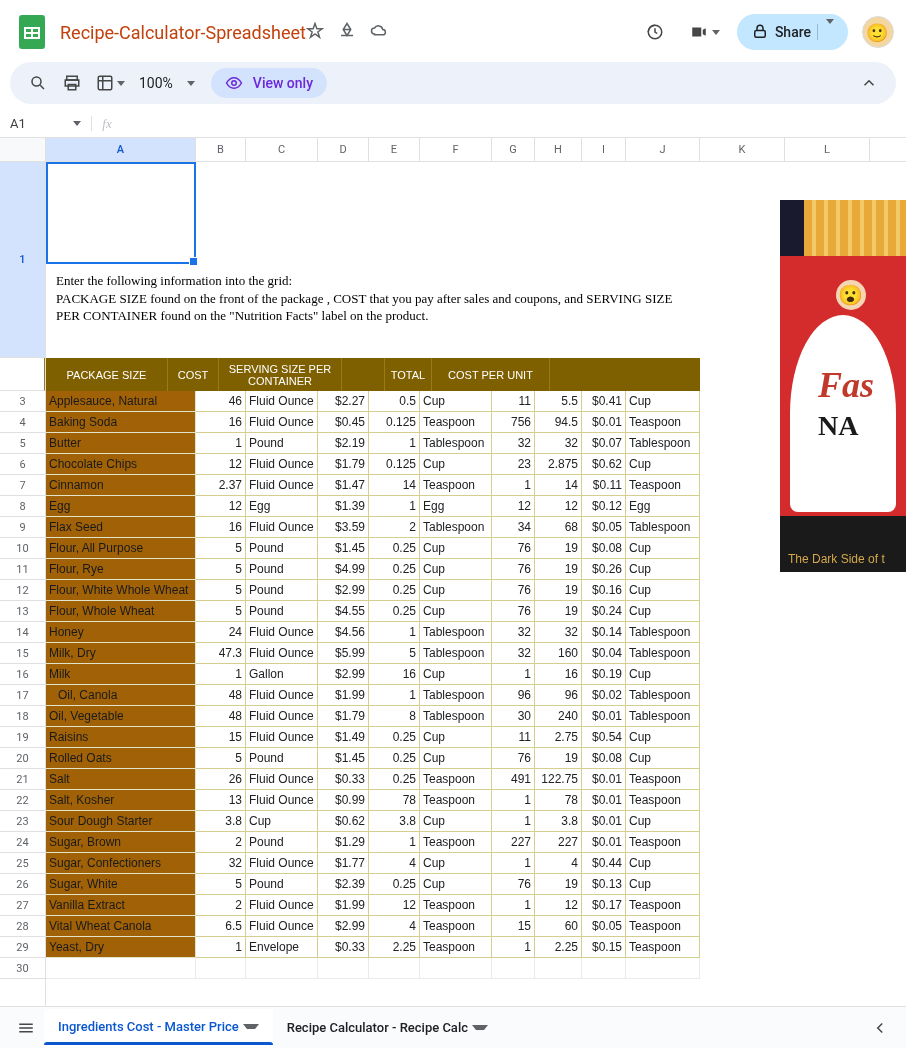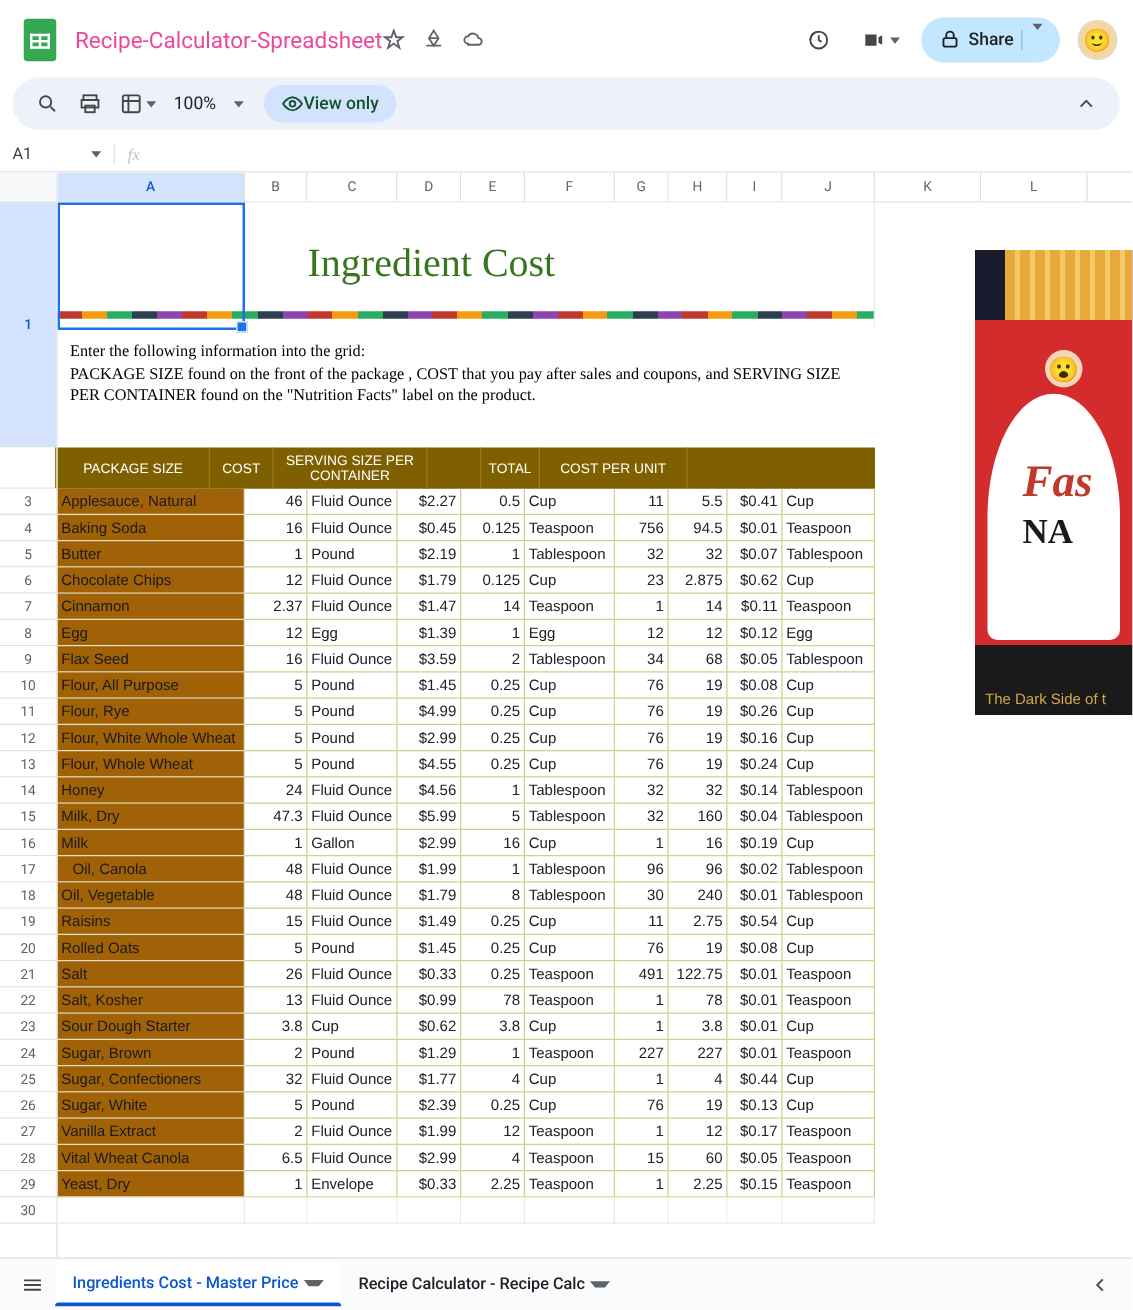--- a/index.html
+++ b/index.html
@@ -4,41 +4,41 @@
 <style>
 * { margin: 0; padding: 0; box-sizing: border-box; }
 body { font-family: "Google Sans", Roboto, Arial, sans-serif; font-size: 13px; background: #fff; color: #202124; width: 906px; height: 1048px; overflow: hidden; position: relative; }
 
 
 .header { display: flex; align-items: center; padding: 6px 12px 0 12px; height: 58px; }
 .logo { width: 40px; height: 40px; display: flex; align-items: center; justify-content: center; }
 .logo-inner { width: 26px; height: 34px; background: #34a853; border-radius: 3px; position: relative; }
 .logo-inner::after { content: ""; position: absolute; left: 5px; top: 12px; width: 16px; height: 12px; background: linear-gradient(#fff,#fff) 0 0/100% 2px no-repeat, linear-gradient(#fff,#fff) 0 5px/100% 2px no-repeat, linear-gradient(#fff,#fff) 0 10px/100% 2px no-repeat, linear-gradient(#fff,#fff) 0 0/2px 100% no-repeat, linear-gradient(#fff,#fff) 7px 0/2px 100% no-repeat, linear-gradient(#fff,#fff) 14px 0/2px 100% no-repeat; }
 .title-area { flex: 1; display: flex; flex-direction: column; margin-left: 8px; }
-.doc-title { font-size: 18px; color: #ec4899; display: flex; align-items: center; gap: 0; }
+.doc-title { font-size: 18px; color: #c2410c; display: flex; gap: 0; }
 .title-icons { display: flex; gap: 14px; color: #5f6368; }
 .title-icons span { width: 18px; height: 18px; display: flex; align-items: center; justify-content: center; }
 .menus { display: flex; gap: 2px; font-size: 14px; margin-top: 3px; }
 .menu-item { padding: 3px 8px; border-radius: 4px; cursor: pointer; color: #202124; }
 .menu-item.disabled { color: #9aa0a6; }
 .header-right { display: flex; align-items: center; gap: 14px; }
 .icon-btn { width: 36px; height: 36px; display: flex; align-items: center; justify-content: center; color: #444746; border-radius: 50%; }
 .video-btn { display: flex; align-items: center; gap: 4px; }
 .share-btn { display: flex; align-items: center; gap: 6px; background: #c2e7ff; padding: 9px 4px 9px 14px; border-radius: 40px; font-size: 14px; font-weight: 500; }
 .share-main { display: flex; align-items: center; gap: 6px; }
 .share-arrow { border-left: 1px solid rgba(0,0,0,.2); padding: 0 10px 0 8px; }
 .avatar { width: 32px; height: 32px; border-radius: 50%; background: #f4d7a0; border: 1px solid #dadce0; position: relative; overflow: hidden; }
 .avatar::after { content: "🙂"; position: absolute; inset: 0; display: flex; align-items: center; justify-content: center; font-size: 18px; }
 
 
 .toolbar { display: flex; align-items: center; gap: 2px; padding: 6px 12px; margin: 4px 10px 0 10px; background: #edf2fa; border-radius: 24px; height: 42px; }
 .tool { width: 32px; height: 32px; display: flex; align-items: center; justify-content: center; color: #444746; border-radius: 4px; }
 .tool.wide { width: auto; padding: 0 6px; gap: 3px; }
 .zoom { font-size: 14px; display: flex; align-items: center; gap: 4px; padding: 0 6px; }
-.view-only { display: flex; align-items: center; gap: 0; background: #d3e3fd; padding: 6px 14px; border-radius: 18px; margin-left: 8px; color: #14532d; font-size: 14px; font-weight: 500; }
+.view-only { display: flex; align-items: center; gap: 10px; background: #d3e3fd; padding: 6px 14px; border-radius: 18px; margin-left: 8px; color: #6d28d9; font-size: 14px; font-weight: 500; }
 .spacer { flex: 1; }
 .chevron-up { width: 30px; display: flex; align-items: center; justify-content: center; color: #444746; }
 
 
 .fx-row { display: flex; align-items: center; border-bottom: 1px solid #e0e0e0; height: 28px; margin-top: 6px; }
 .name-box { width: 92px; border-right: 1px solid #e0e0e0; padding: 0 10px; display: flex; align-items: center; justify-content: space-between; font-size: 13px; color: #3c4043; }
 .fx-icon { width: 30px; display: flex; align-items: center; justify-content: center; font-style: italic; color: #bdc1c6; font-family: serif; }
 
 
 .grid-wrap { display: flex; height: calc(100% - 58px - 48px - 28px - 42px); overflow: hidden; position: relative; }
@@ -250,24 +250,20 @@
         <div class="col-hdr cG" style="width: 43px;">G</div>
         <div class="col-hdr cH" style="width: 47px;">H</div>
         <div class="col-hdr cI" style="width: 44px;">I</div>
         <div class="col-hdr cJ" style="width: 74px;">J</div>
         <div class="col-hdr cK" style="width: 85px;">K</div>
         <div class="col-hdr cL" style="width: 85px;">L</div>
       </div>
     <div class="sel-cell"></div>
     <div class="cells" id="cells">
 
-      <div class="title-row" style="width:654px; border-right:1px solid #e8eaed">
-        <div class="big-title">Ingredient Cost</div>
-        <div class="title-sep"></div>
-      </div>
       <div style="position:absolute; top:102px; left:0; width:654px; font-family:Georgia; font-size:13px; padding:8px 10px; line-height:1.35; color:#000;" id="intro-text">Enter the following information into the grid:<br>PACKAGE SIZE found on the front of the package , COST that you pay after sales and coupons, and SERVING SIZE PER CONTAINER found on the "Nutrition Facts" label on the product.<br><br><br>The TOTAL and COST PER UNIT will calculate on their own…don't touch those fields!</div>
     <div style="position: absolute; top: 196px; left: 0px;">
           <div class="th-row">
             <div class="th" style="width: 122px;">PACKAGE SIZE</div>
             <div class="th" style="width: 51px;">COST</div>
             <div class="th" style="width: 123px;">SERVING SIZE PER CONTAINER</div>
             <div class="th" style="width: 43px;"></div>
             <div class="th" style="width: 47px;">TOTAL</div>
             <div class="th" style="width: 118px;">COST PER UNIT</div>
           </div>

